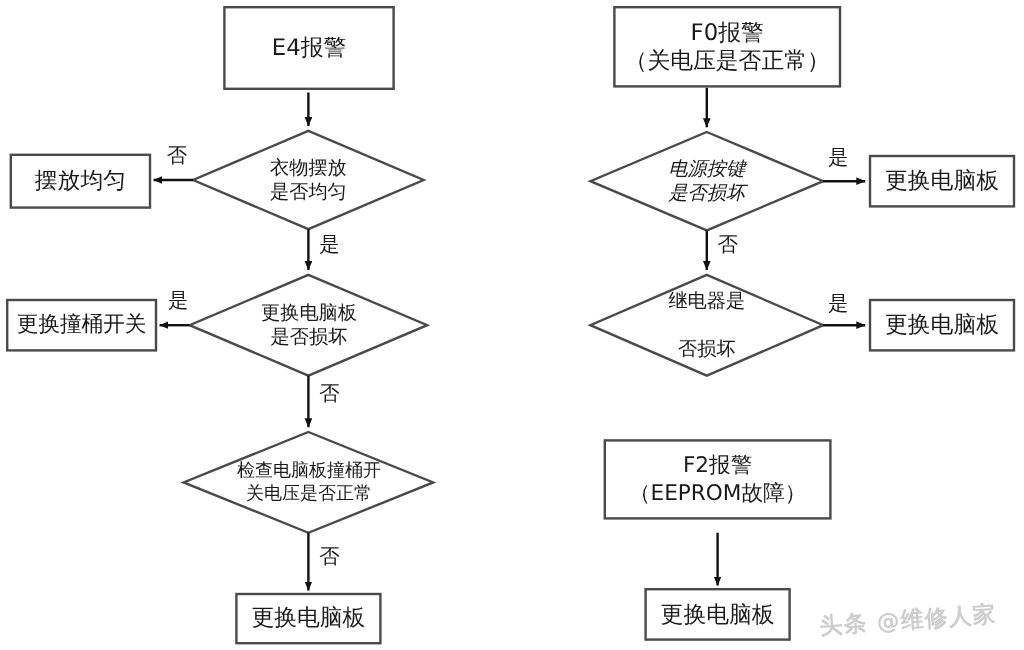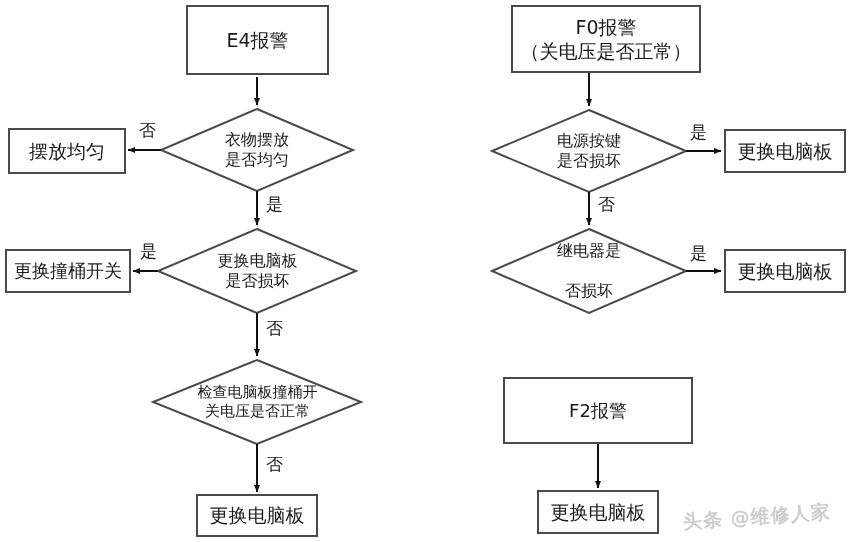--- a/index.html
+++ b/index.html
@@ -137,40 +137,41 @@
 
   <div class="node box t19" style="left:196px; top:494px; width:122px; height:43px;">
     <span>更换电脑板</span>
   </div>
 
   <div class="node box t19" style="left:511px; top:5px; width:190px; height:68px;">
     <span>F0报警</span>
     <span>（关电压是否正常）</span>
   </div>
 
-  <div class="node diamond-label t16" style="left:529px; top:127px; width:120px; height:48px;">
+  <div class="node diamond-label t16" style="left:529px; top:127px; width:120px; height:48px;font-style:italic;">
     <span>电源按键</span>
     <span>是否损坏</span>
   </div>
 
   <div class="node box t19" style="left:724px; top:129px; width:122px; height:44px;">
     <span>更换电脑板</span>
   </div>
 
   <div class="node diamond-label t16" style="left:529px; top:247px; width:120px; height:48px;gap:19px;">
     <span>继电器是</span>
     <span>否损坏</span>
   </div>
 
   <div class="node box t19" style="left:724px; top:249px; width:122px; height:44px;">
     <span>更换电脑板</span>
   </div>
 
-  <div class="node box t18" style="left:503px; top:377px; width:190px; height:67px;">
+  <div class="node box t18" style="left:503px; top:366px; width:190px; height:67px;">
     <span>F2报警</span>
+    <span>（EEPROM故障）</span>
   </div>
 
   <div class="node box t19" style="left:537px; top:490px; width:122px; height:44px;">
     <span>更换电脑板</span>
   </div>
 
   <div class="edge-label t17" style="left:139px; top:122px;"><span>否</span></div>
 
   <div class="edge-label t17" style="left:266px; top:196px;"><span>是</span></div>
 

